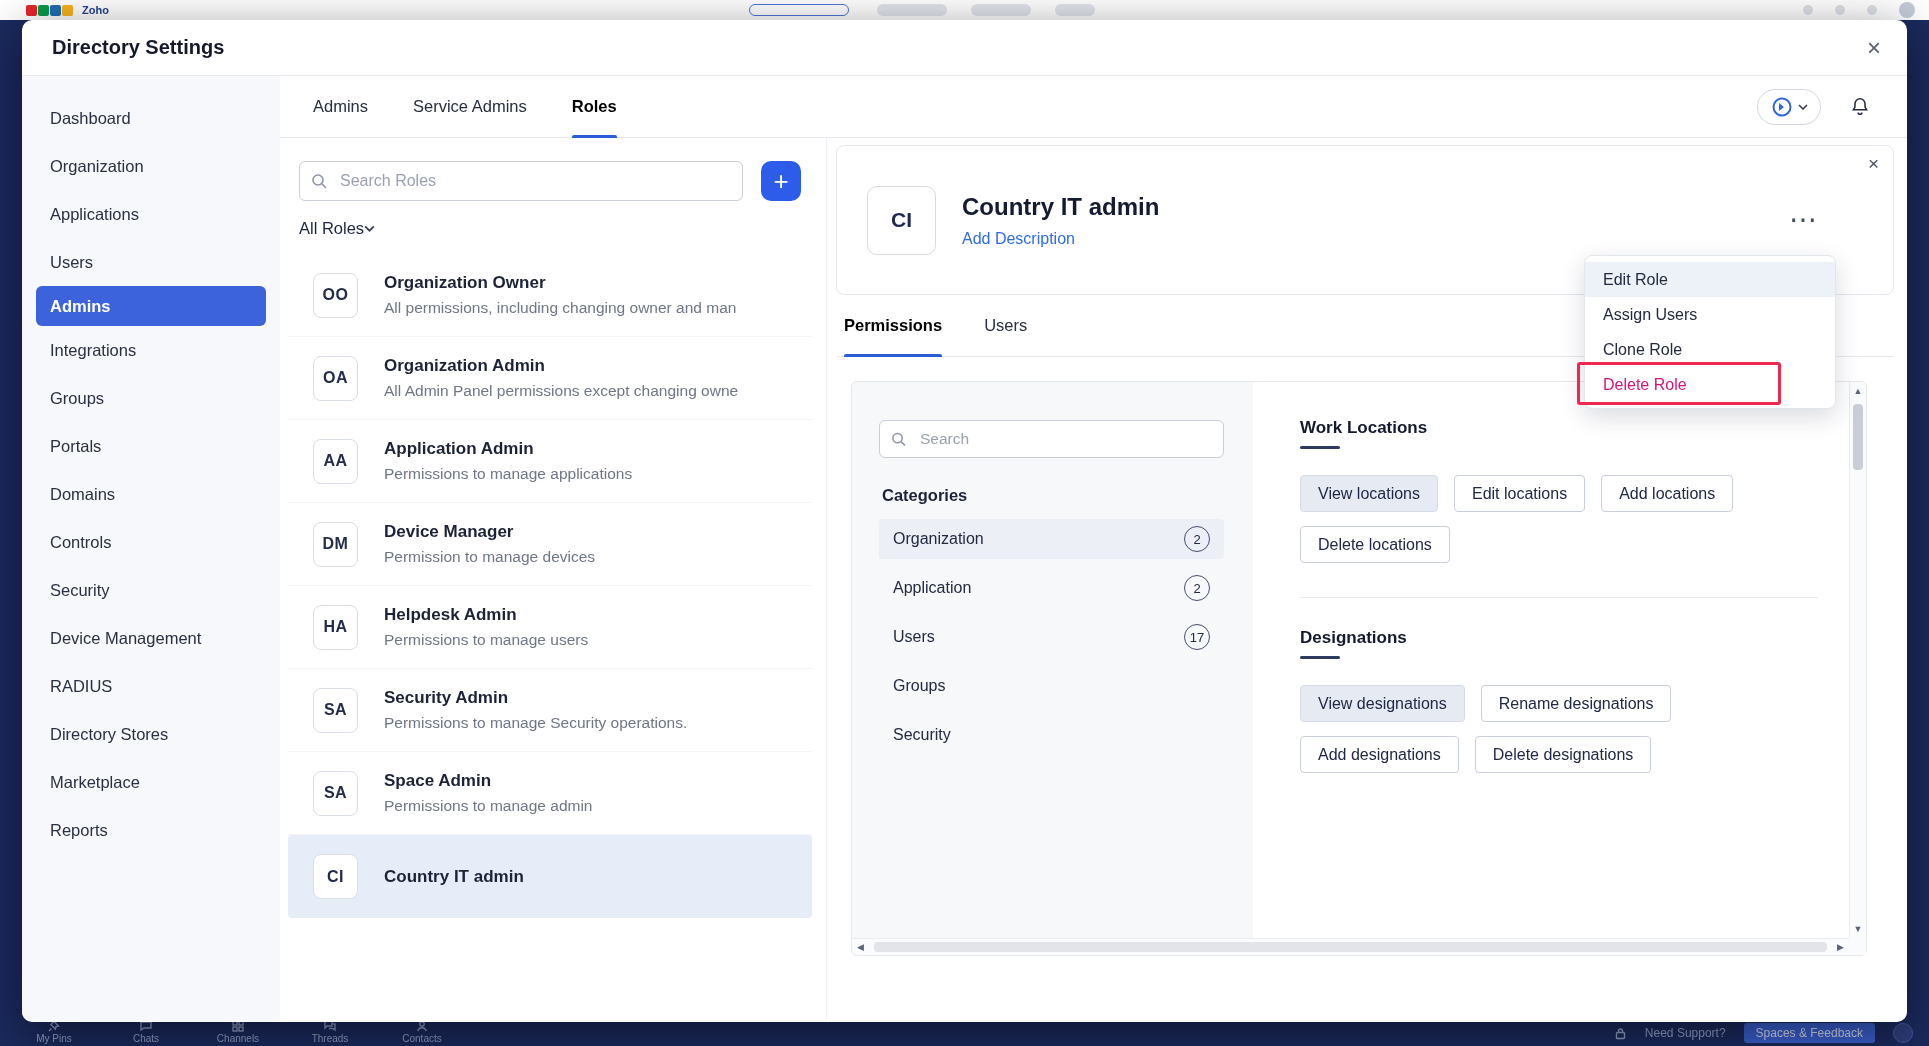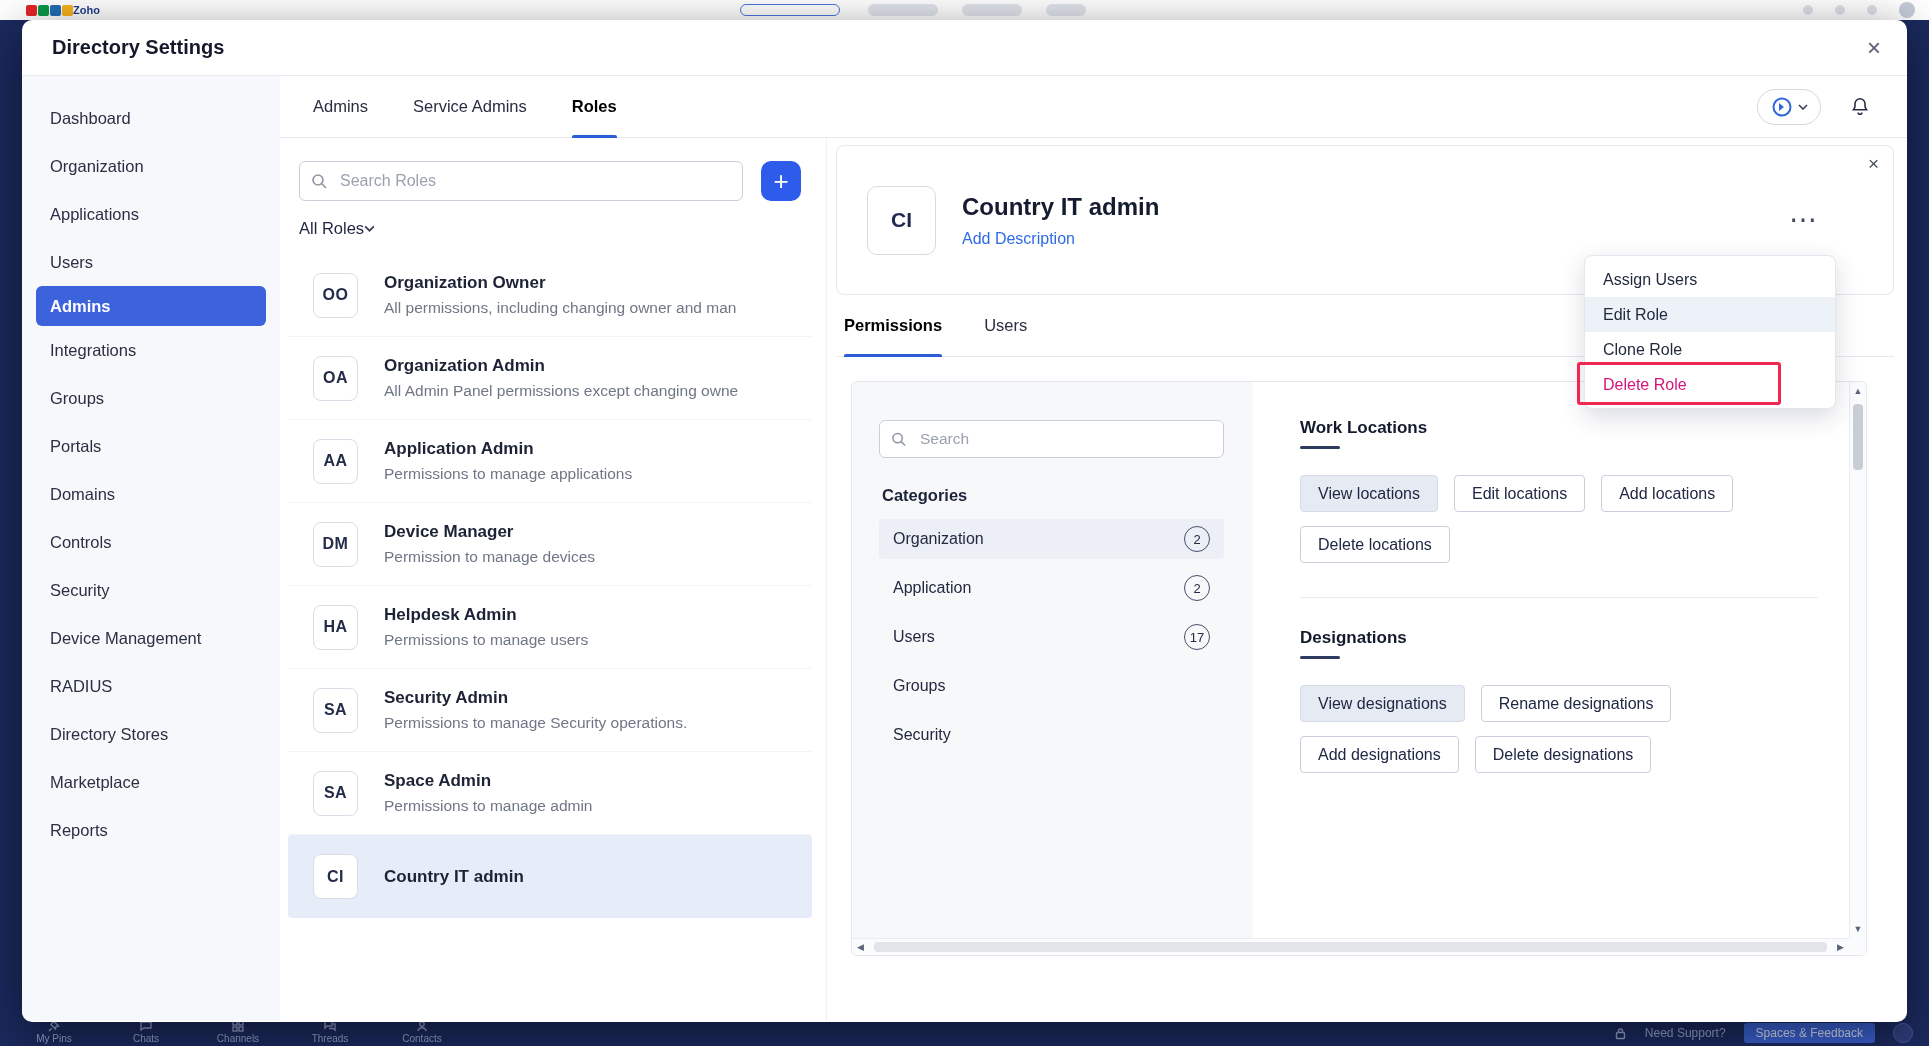--- a/index.html
+++ b/index.html
@@ -1,21 +1,21 @@
 <!DOCTYPE html>
 <html><head>
 <meta charset="utf-8">
 <style>
   * { margin:0; padding:0; box-sizing:border-box; }
   html,body { width:1929px; height:1046px; overflow:hidden; }
   body { font-family:"Liberation Sans", sans-serif; background:#1b2a5e; position:relative; color:#1d2438; }
 
   
   .topbar { position:absolute; top:0; left:0; width:100%; height:20px; background:#ffffff; display:flex; align-items:center; }
-  .logo { display:flex; align-items:center; gap:0; margin-left:26px; }
+  .logo { display:flex; align-items:center; gap:9px; margin-left:26px; }
   .logo-mark { display:flex; gap:1px; }
   .logo-sq { width:11px; height:11px; border-radius:2px; }
   .logo-text { font-size:11px; font-weight:700; color:#24408e; }
   .top-frag { height:12px; border-radius:6px; background:#e1e4ec; }
   .top-frag.pill { background:#fff; border:1px solid #4d74e0; }
   .top-dot { width:10px; height:10px; border-radius:50%; background:#dde0e8; }
   .top-avatar { width:16px; height:16px; border-radius:50%; background:#c4cad8; }
 
   .taskbar { position:absolute; bottom:0; left:0; width:100%; height:26px; display:flex; }
   .tb-item { display:flex; flex-direction:column; align-items:center; gap:1px; width:92px; padding-bottom:2px; }
@@ -397,19 +397,19 @@
               <span class="arr" style="right:5px">▶</span>
             </div>
             <div class="scroll-corner"></div>
           </div>
         </div>
       </div>
     </div>
   </div>
 
   <div class="context-menu">
+    <div class="menu-item hover">Edit Role</div>
     <div class="menu-item">Assign Users</div>
-    <div class="menu-item hover">Edit Role</div>
     <div class="menu-item">Clone Role</div>
     <div class="menu-item danger">Delete Role</div>
   </div>
   <div class="annotation"></div>
 </div>
 
 </body></html>

